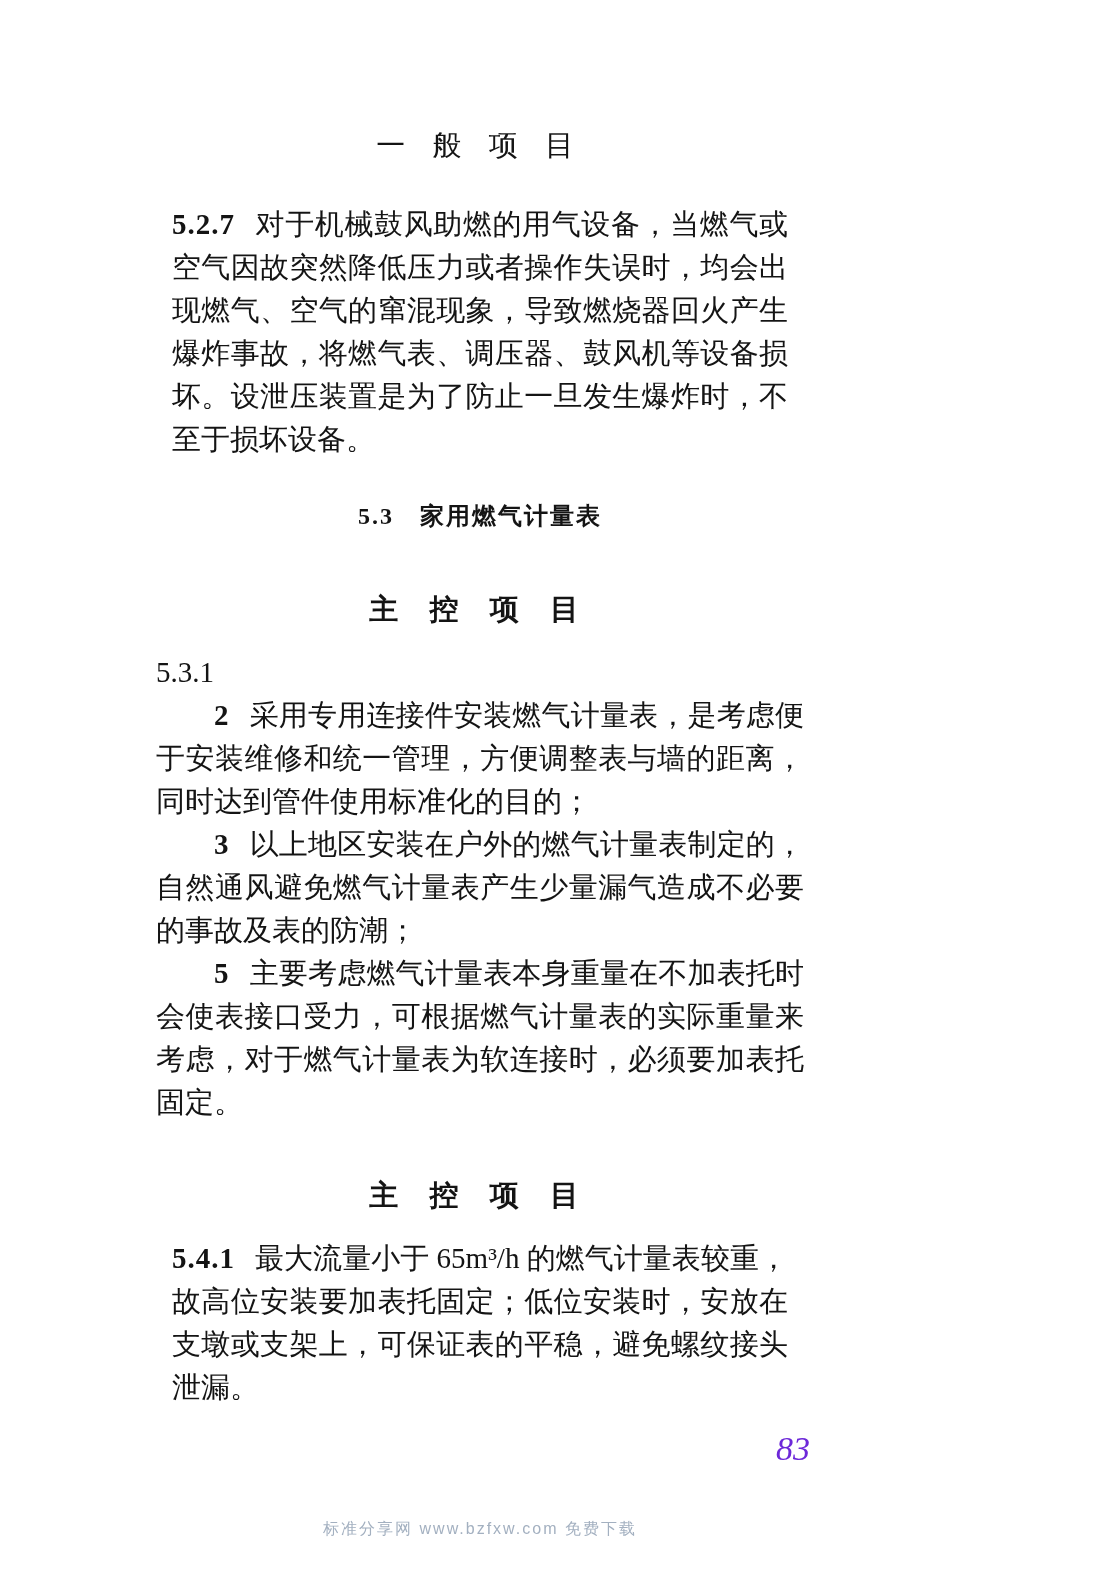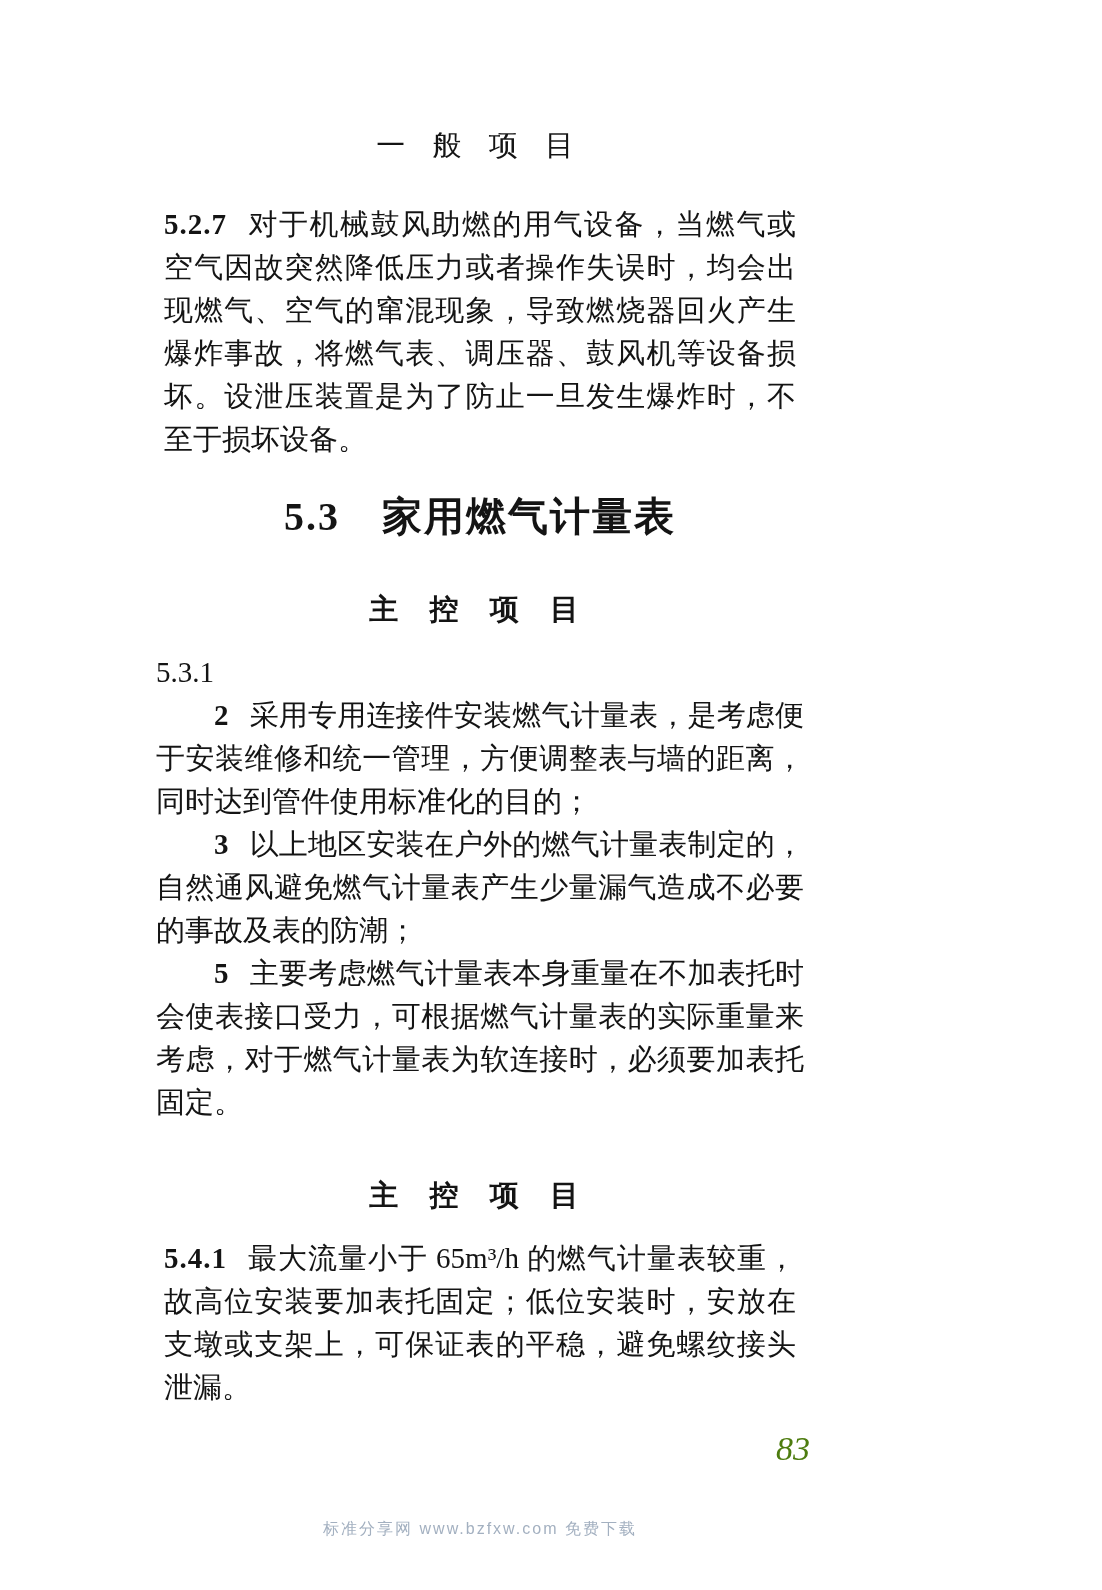--- a/index.html
+++ b/index.html
@@ -24,56 +24,56 @@
   }
   .center {
     text-align: center;
   }
   .h-general {
     letter-spacing: 10px;
     margin: 0 0 36px 0;
     font-weight: 400;
   }
   .para {
-    margin: 8px;
+    margin: 16px;
   }
   .num {
     font-weight: 700;
     margin-right: 20px;
     letter-spacing: 1px;
   }
   .sub {
     text-indent: 2em;
     margin: 0;
   }
   .sect-heading {
     text-align: center;
     font-weight: 700;
-    font-size: 40px;
+    font-size: 24px;
     margin: 34px 0 0 0;
     letter-spacing: 2px;
   }
   .ctrl-heading {
     text-align: center;
     letter-spacing: 12px;
     margin: 50px 0 20px 0;
     font-weight: 700;
   }
   .standalone-num {
     margin: 0;
     font-weight: 400;
   }
   .page-number {
     position: absolute;
     right: 150px;
     bottom: 122px;
     font-size: 34px;
     font-style: italic;
     font-family: "Liberation Serif", "DejaVu Serif", serif;
-    color: #4d7c0f;
+    color: #6d28d9;
   }
   .footer-watermark {
     position: absolute;
     left: 0;
     right: 0;
     bottom: 50px;
     text-align: center;
     font-size: 16px;
     letter-spacing: 2px;
     color: #a3b0c0;

